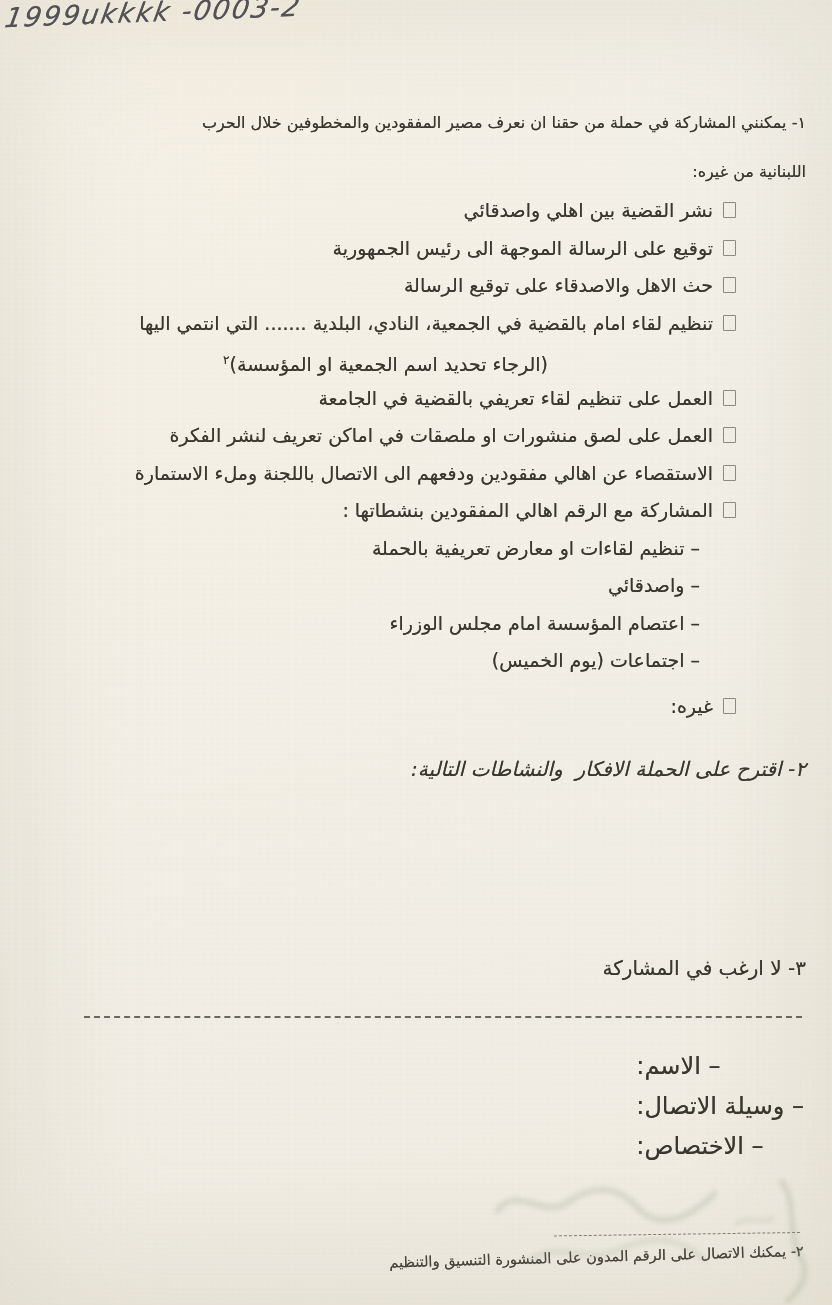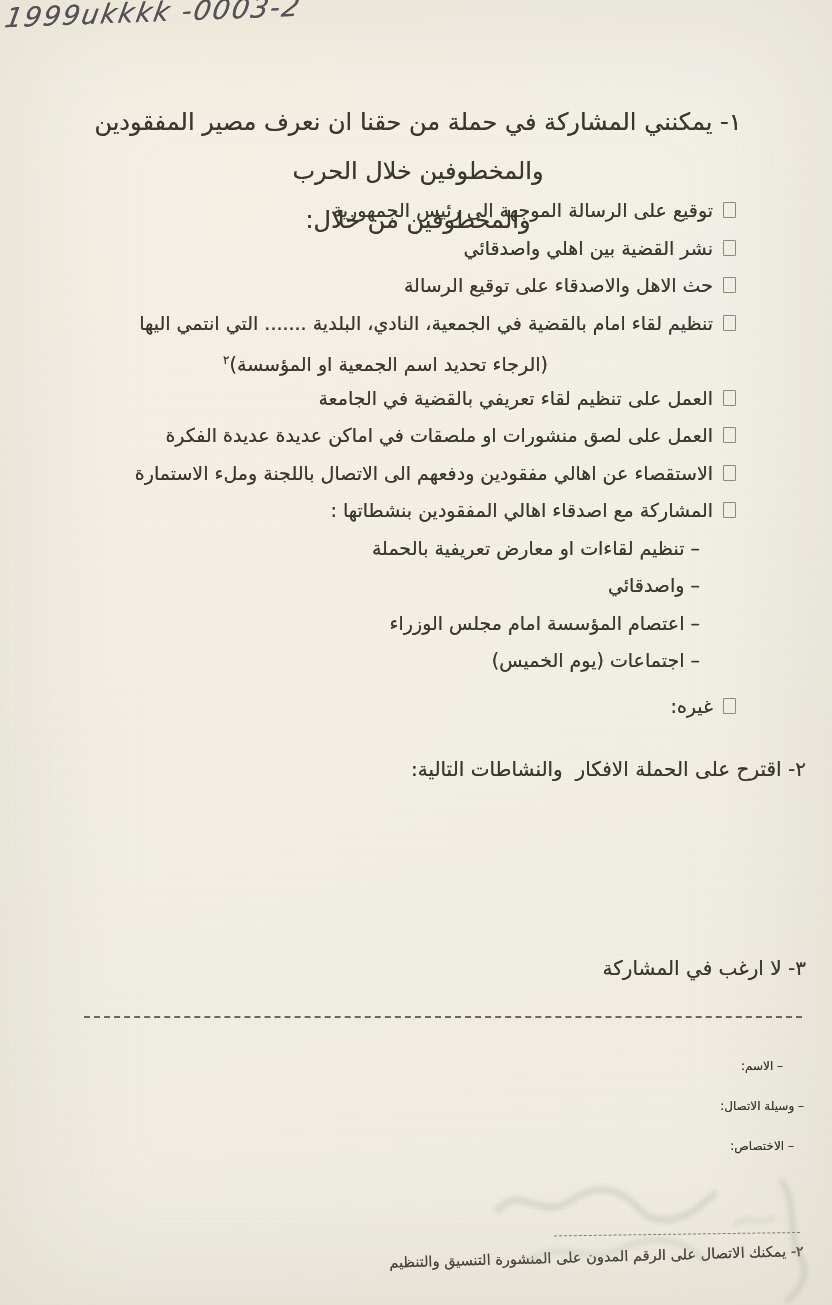--- a/index.html
+++ b/index.html
@@ -40,53 +40,53 @@
     font-size:27px;font-style:italic;letter-spacing:2px;
     color:#42424a;opacity:.9;
     transform:rotate(-2.2deg) skewX(-12deg);
     transform-origin:left top;
     white-space:nowrap;
   }
 
   
   .q1{
     position:absolute;top:98px;right:26px;left:30px;
-    font-size:24px;line-height:49px;text-align:center;
+    font-size:16px;line-height:49px;text-align:right;
   }
 
   
   .checklist{
     position:absolute;top:192px;right:96px;left:16px;
     font-size:19px;
   }
   .c-row{ height:37.5px;line-height:37.5px;white-space:nowrap;text-align:right; }
   .cbox{
     display:inline-block;width:11px;height:14px;
     border:1px solid #8d897f;border-radius:1px;
     box-shadow:0 0 .6px #9a968c;
     vertical-align:-1px;margin-left:10px;background:transparent;
   }
   .note-row{ padding-left:0; padding-right:188px; }
   .note-row sup{ font-size:12px; }
   .dash-row{ padding-right:36px; }
   .other-row{ margin-top:8px; }
 
   
-  .q2{ position:absolute;top:757px;right:26px;font-size:20px;white-space:pre;text-align:right; }
+  .q2{ position:absolute;top:757px;right:26px;font-size:20px;white-space:pre;text-align:right;font-style:italic; }
   .q3{ position:absolute;top:956px;right:26px;font-size:20px;text-align:right;margin-left:40px; }
 
   .dashed-divider{
     position:absolute;top:1016px;right:30px;left:84px;height:0;
     border-top:2px dashed #53504a;opacity:.85;
   }
 
   
   .fields{
     position:absolute;top:1046px;right:28px;
-    font-size:12px;line-height:40px;text-align:center;
+    font-size:24px;line-height:40px;text-align:left;
   }
 
   
   .footnote-rule{
     position:absolute;top:1232px;right:32px;width:246px;height:0;
     border-top:1px dashed #817c70;
     transform:rotate(-0.8deg);transform-origin:right top;
   }
   .footnote{
     position:absolute;top:1243px;right:28px;
@@ -104,50 +104,50 @@
 <body>
 
 <div class="page">
   <div class="vignette"></div>
   <div class="grain"></div>
 
   <div class="handwriting txt">1999ukkkk -0003-2</div>
 
   <div class="q1 txt">
     <div>١- يمكنني المشاركة في حملة من حقنا ان نعرف مصير المفقودين والمخطوفين خلال الحرب</div>
-    <div>والمخطوفين من خلال:</div>
+    <div>اللبنانية من غيره:</div>
   </div>
 
   <div class="checklist txt">
     <div class="c-row">
-      <span class="cbox"></span><span>توقيع على الرسالة الموجهة الى رئيس الجمهورية</span>
+      <span class="cbox"></span><span>نشر القضية بين اهلي واصدقائي</span>
     </div>
     <div class="c-row">
-      <span class="cbox"></span><span>نشر القضية بين اهلي واصدقائي</span>
+      <span class="cbox"></span><span>توقيع على الرسالة الموجهة الى رئيس الجمهورية</span>
     </div>
     <div class="c-row">
       <span class="cbox"></span><span>حث الاهل والاصدقاء على توقيع الرسالة</span>
     </div>
     <div class="c-row">
       <span class="cbox"></span><span>تنظيم لقاء امام بالقضية في الجمعية، النادي، البلدية ....... التي انتمي اليها</span>
     </div>
     <div class="c-row note-row">
       <span>(الرجاء  تحديد اسم الجمعية او المؤسسة)</span><sup>٢</sup>
     </div>
     <div class="c-row">
       <span class="cbox"></span><span>العمل على تنظيم لقاء تعريفي بالقضية في الجامعة</span>
     </div>
     <div class="c-row">
-      <span class="cbox"></span><span>العمل على لصق منشورات او ملصقات في اماكن عديدة عديدة الفكرة</span>
+      <span class="cbox"></span><span>العمل على لصق منشورات او ملصقات في اماكن تعريف لنشر الفكرة</span>
     </div>
     <div class="c-row">
       <span class="cbox"></span><span>الاستقصاء عن اهالي مفقودين ودفعهم الى الاتصال باللجنة وملء الاستمارة</span>
     </div>
     <div class="c-row">
-      <span class="cbox"></span><span>المشاركة مع اصدقاء اهالي المفقودين بنشطاتها :</span>
+      <span class="cbox"></span><span>المشاركة مع الرقم اهالي المفقودين بنشطاتها :</span>
     </div>
     <div class="c-row dash-row">
       <span>– تنظيم لقاءات او معارض تعريفية بالحملة</span>
     </div>
     <div class="c-row dash-row">
       <span>– واصدقائي</span>
     </div>
     <div class="c-row dash-row">
       <span>– اعتصام المؤسسة امام مجلس الوزراء</span>
     </div>

